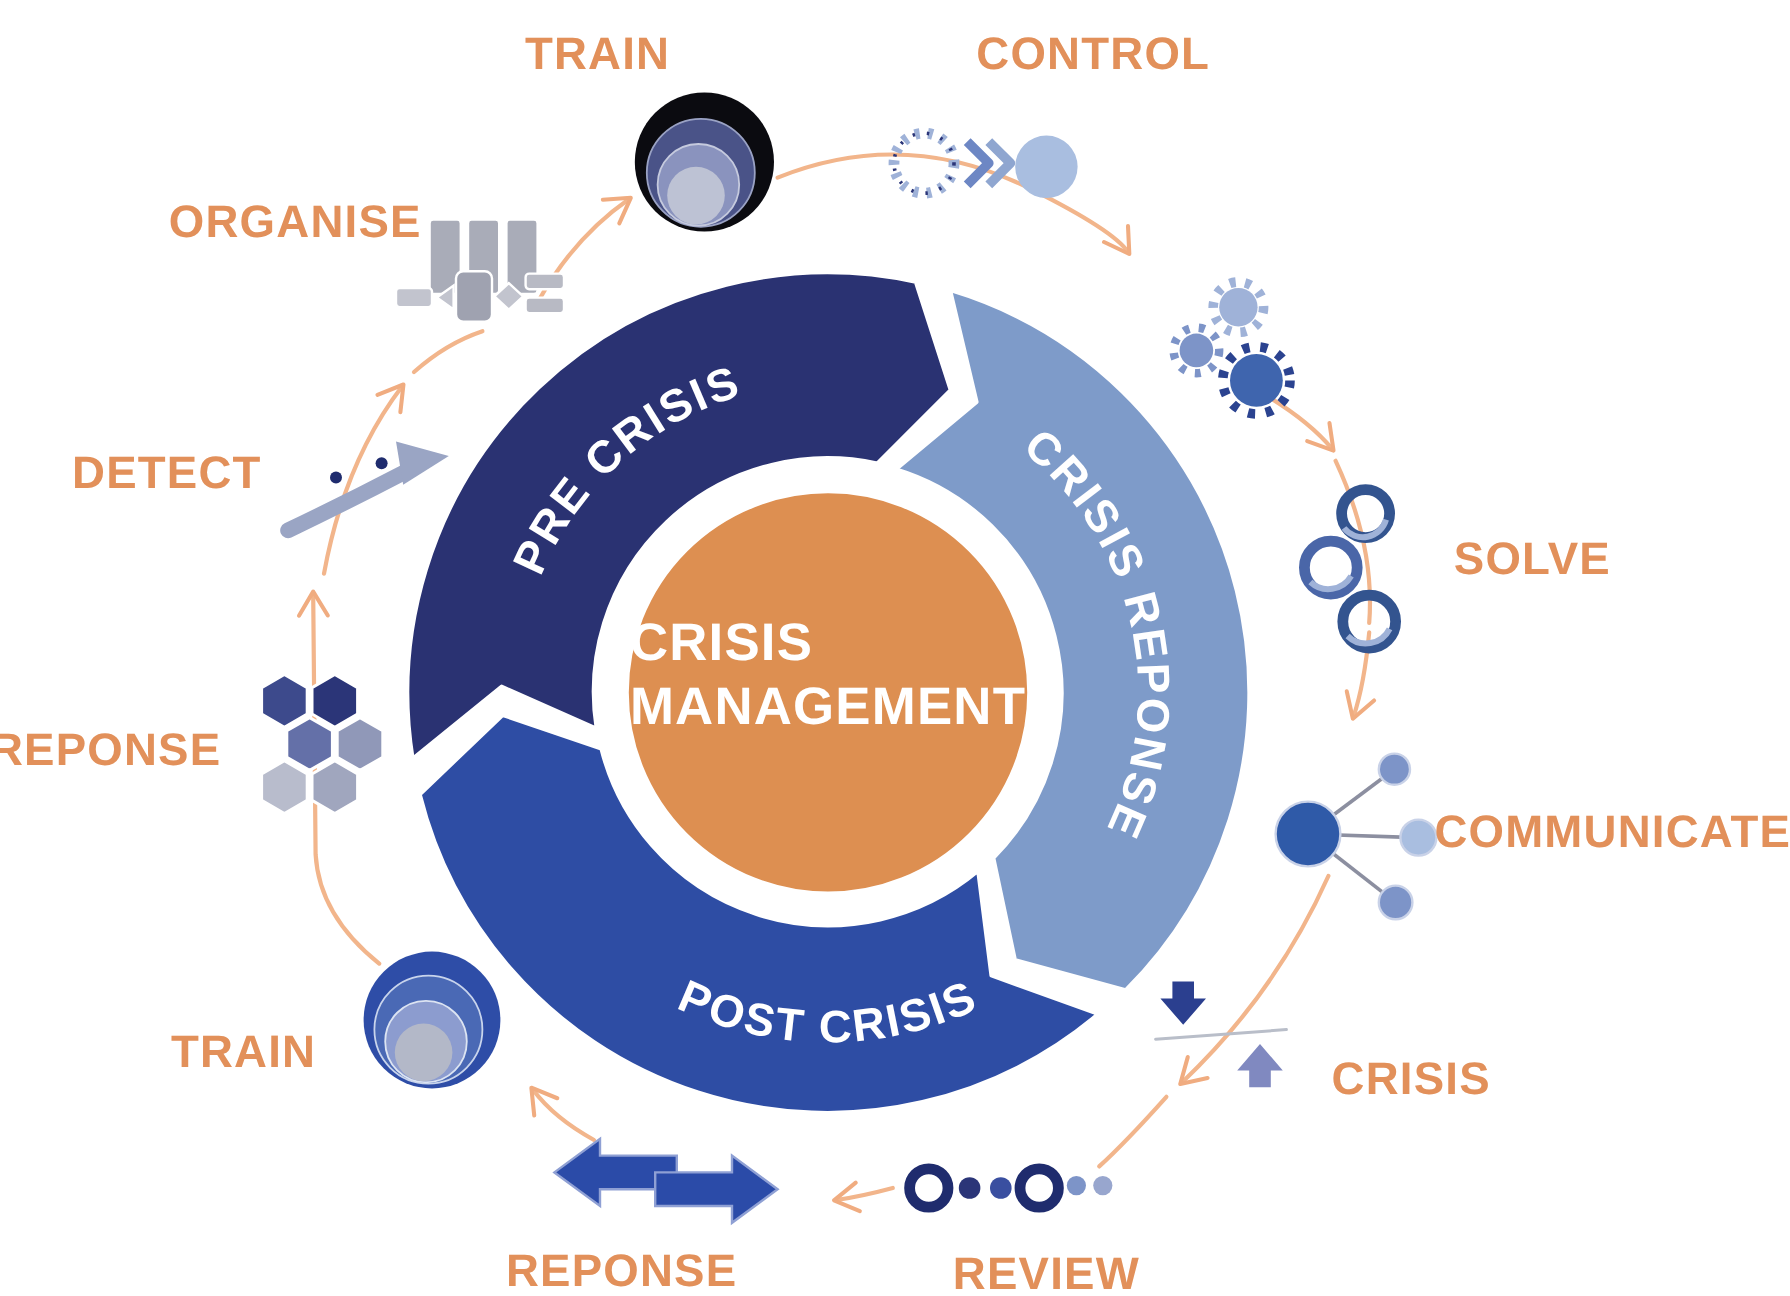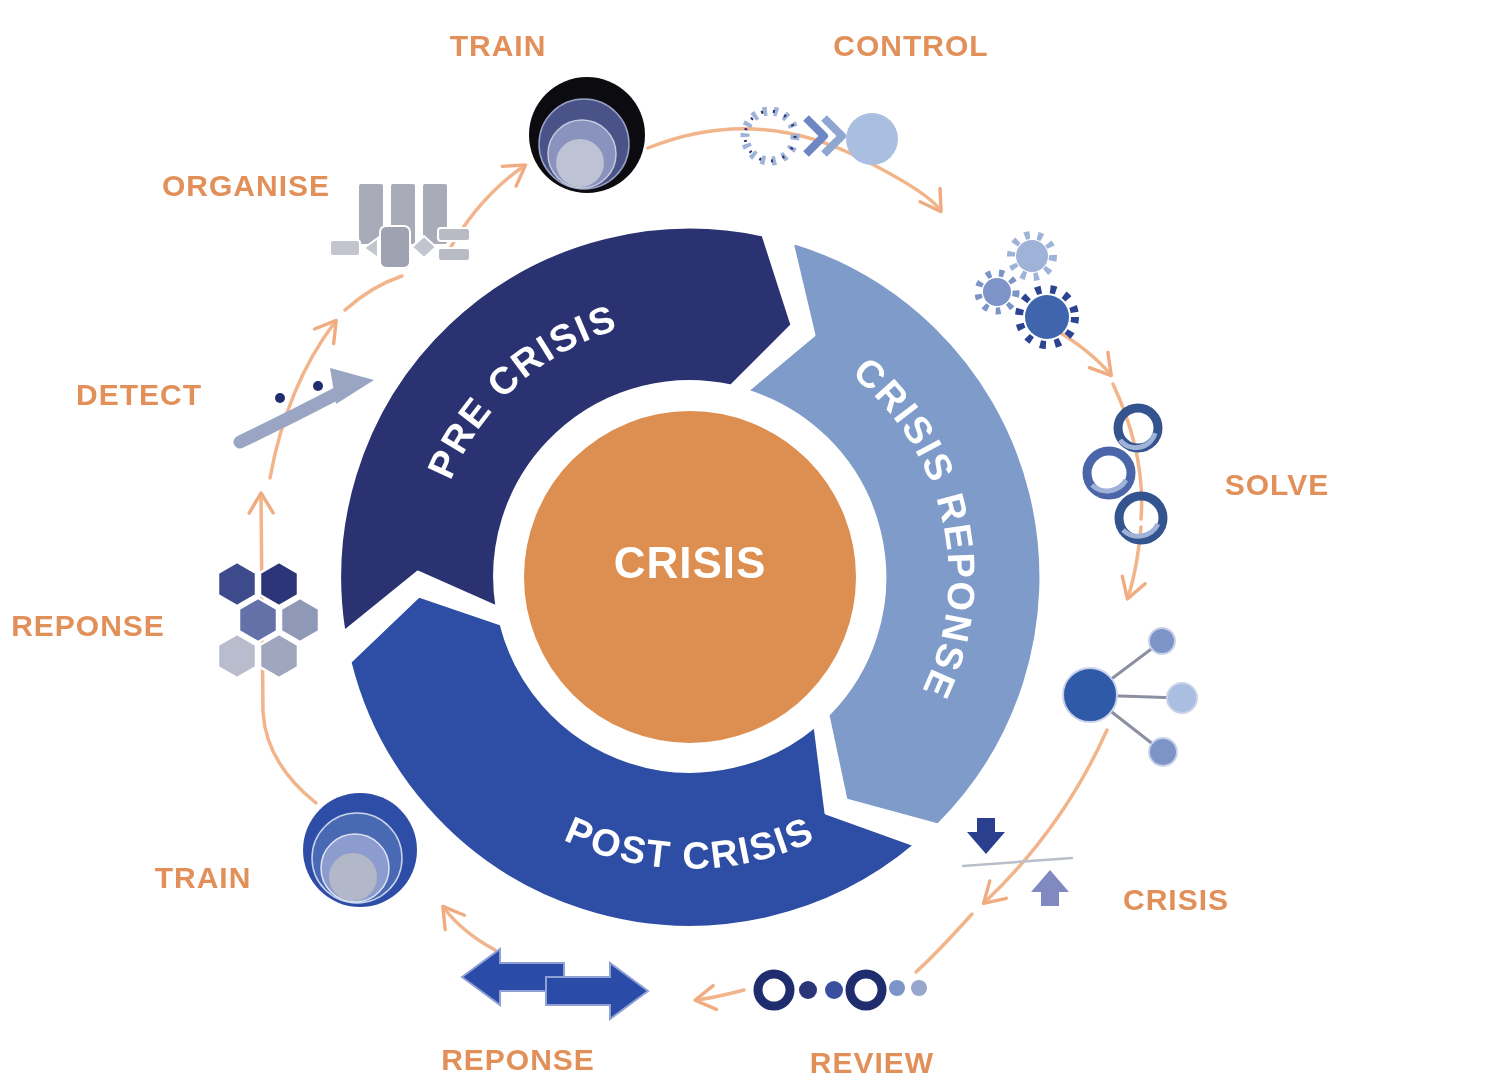--- a/index.html
+++ b/index.html
@@ -3,21 +3,21 @@
 <meta charset="utf-8">
 <style>
   html,body{margin:0;padding:0;background:#ffffff;}
   .stage{
     position:relative;width:1492px;height:1080px;background:#ffffff;
     font-family:"Liberation Sans",sans-serif;overflow:hidden;
   }
   .stage svg.scene{position:absolute;left:0;top:0;}
   .step-label{
     position:absolute;transform:translate(-50%,-50%);
-    font-weight:bold;font-size:30px;letter-spacing:1px;
+    font-weight:bold;font-size:38px;letter-spacing:1px;
     color:#E2905A;white-space:nowrap;
   }
   .center-label{
     position:absolute;left:690px;top:563px;transform:translate(-50%,-50%);
     text-align:left;color:#ffffff;font-weight:bold;font-size:44px;
     letter-spacing:1px;line-height:1.2;white-space:nowrap;
   }
   .arc-text{
     font-weight:bold;font-size:38px;letter-spacing:2px;fill:#ffffff;
   }
@@ -167,26 +167,28 @@
       <path d="M364,248 l14,-10 v20 z" fill="#C2C4CE"></path>
       <rect x="380" y="226" width="30" height="42" rx="6" fill="#9FA2B0"></rect>
       <path d="M412,247 l12,-11 12,11 -12,11 z" fill="#C2C4CE"></path>
       <rect x="438" y="228" width="32" height="13" rx="3" fill="#B8BAC4"></rect>
       <rect x="438" y="248" width="32" height="13" rx="3" fill="#B8BAC4"></rect>
     </g>
   </svg>
 
   <div class="step-label" style="left:498px;top:46px">TRAIN</div>
   <div class="step-label" style="left:911px;top:46px">CONTROL</div>
-  <div class="step-label" style="left:1277px;top:485px">SOLVE</div>
+  <div class="step-label" style="left:1277px;top:467px">SOLVE</div>
+  <div class="step-label" style="left:1344px;top:694px">COMMUNICATE</div>
   <div class="step-label" style="left:1176px;top:900px">CRISIS</div>
   <div class="step-label" style="left:872px;top:1063px">REVIEW</div>
   <div class="step-label" style="left:518px;top:1060px">REPONSE</div>
   <div class="step-label" style="left:203px;top:878px">TRAIN</div>
   <div class="step-label" style="left:88px;top:626px">REPONSE</div>
   <div class="step-label" style="left:139px;top:395px">DETECT</div>
   <div class="step-label" style="left:246px;top:186px">ORGANISE</div>
 
   <div class="center-label">
     <div>CRISIS</div>
+    <div>MANAGEMENT</div>
   </div>
 
 </div>
 
 </body></html>

